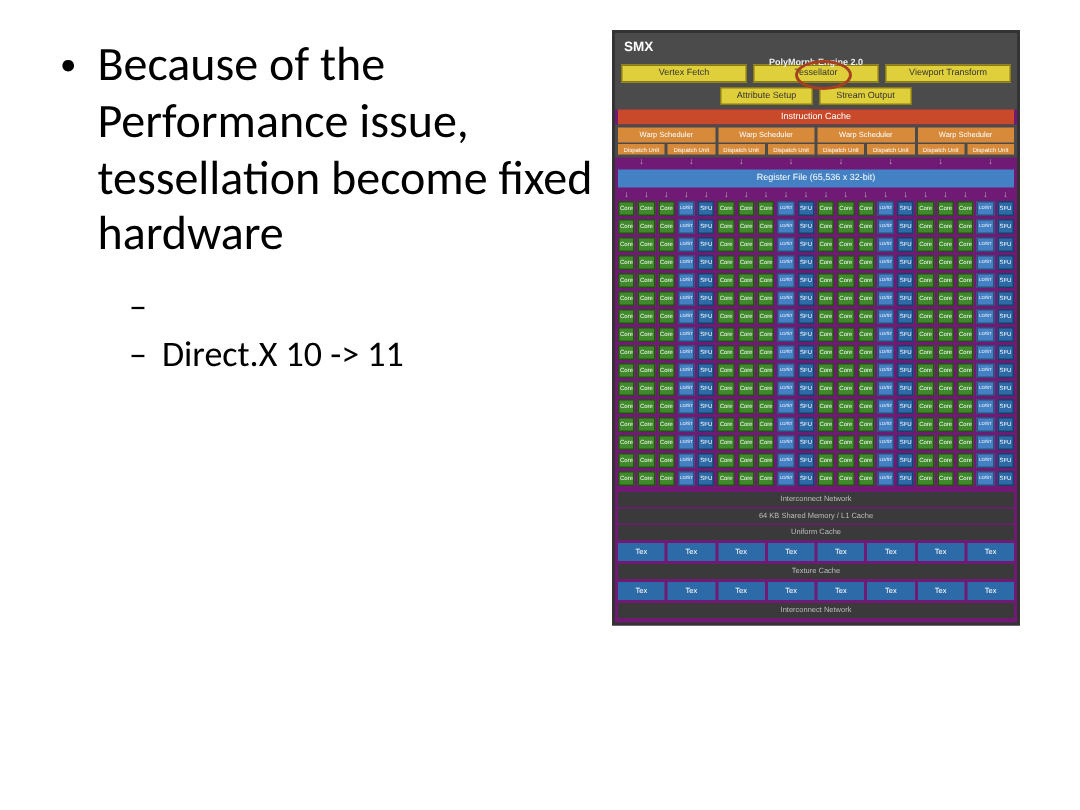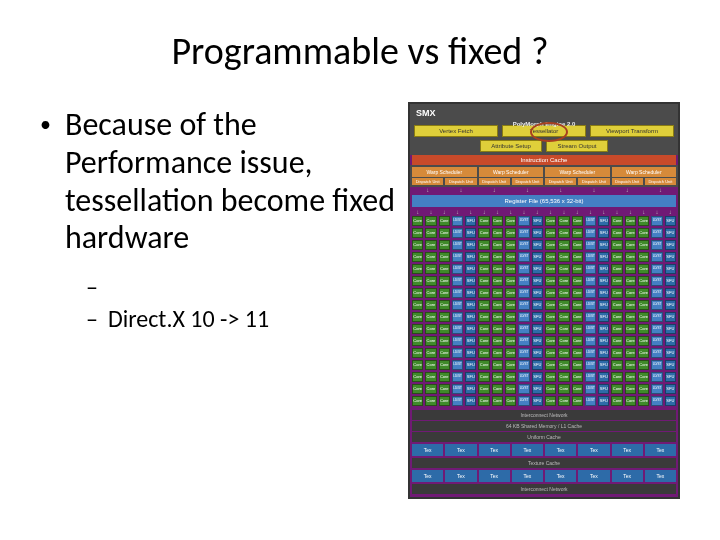--- a/index.html
+++ b/index.html
@@ -233,21 +233,20 @@
     text-align: center;
     font-size: 5px;
     padding: 3px 0;
     color: #fff;
   }
 </style>
 </head>
 <body>
 
 <div class="slide">
-  <div class="title">Programmable vs fixed ?</div>
 
   <div class="content">
     <div class="left">
       <div class="bullet-main">
         <span class="dot">•</span>
         <span class="txt">Because of the Performance issue, tessellation become fixed hardware</span>
       </div>
       <div class="sub-list">
         <div class="sub-item">
           <span class="dash">–</span>

